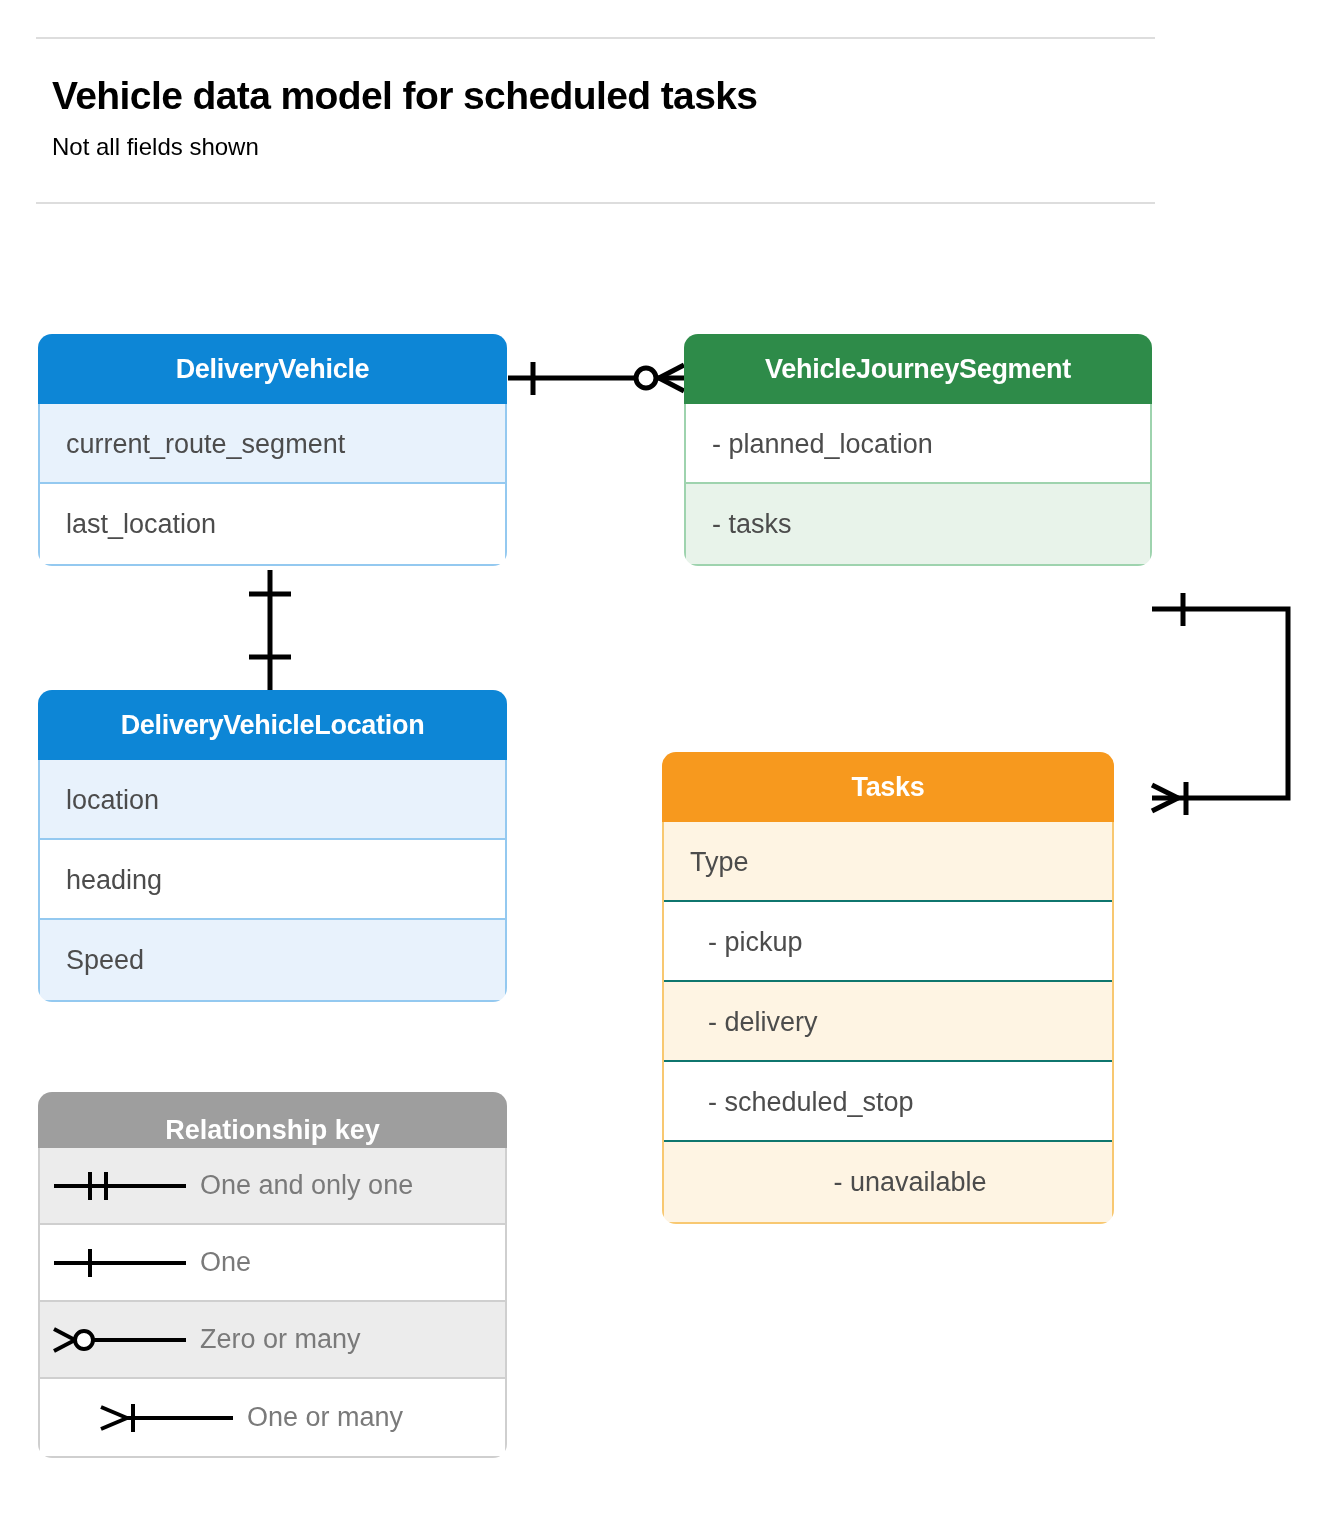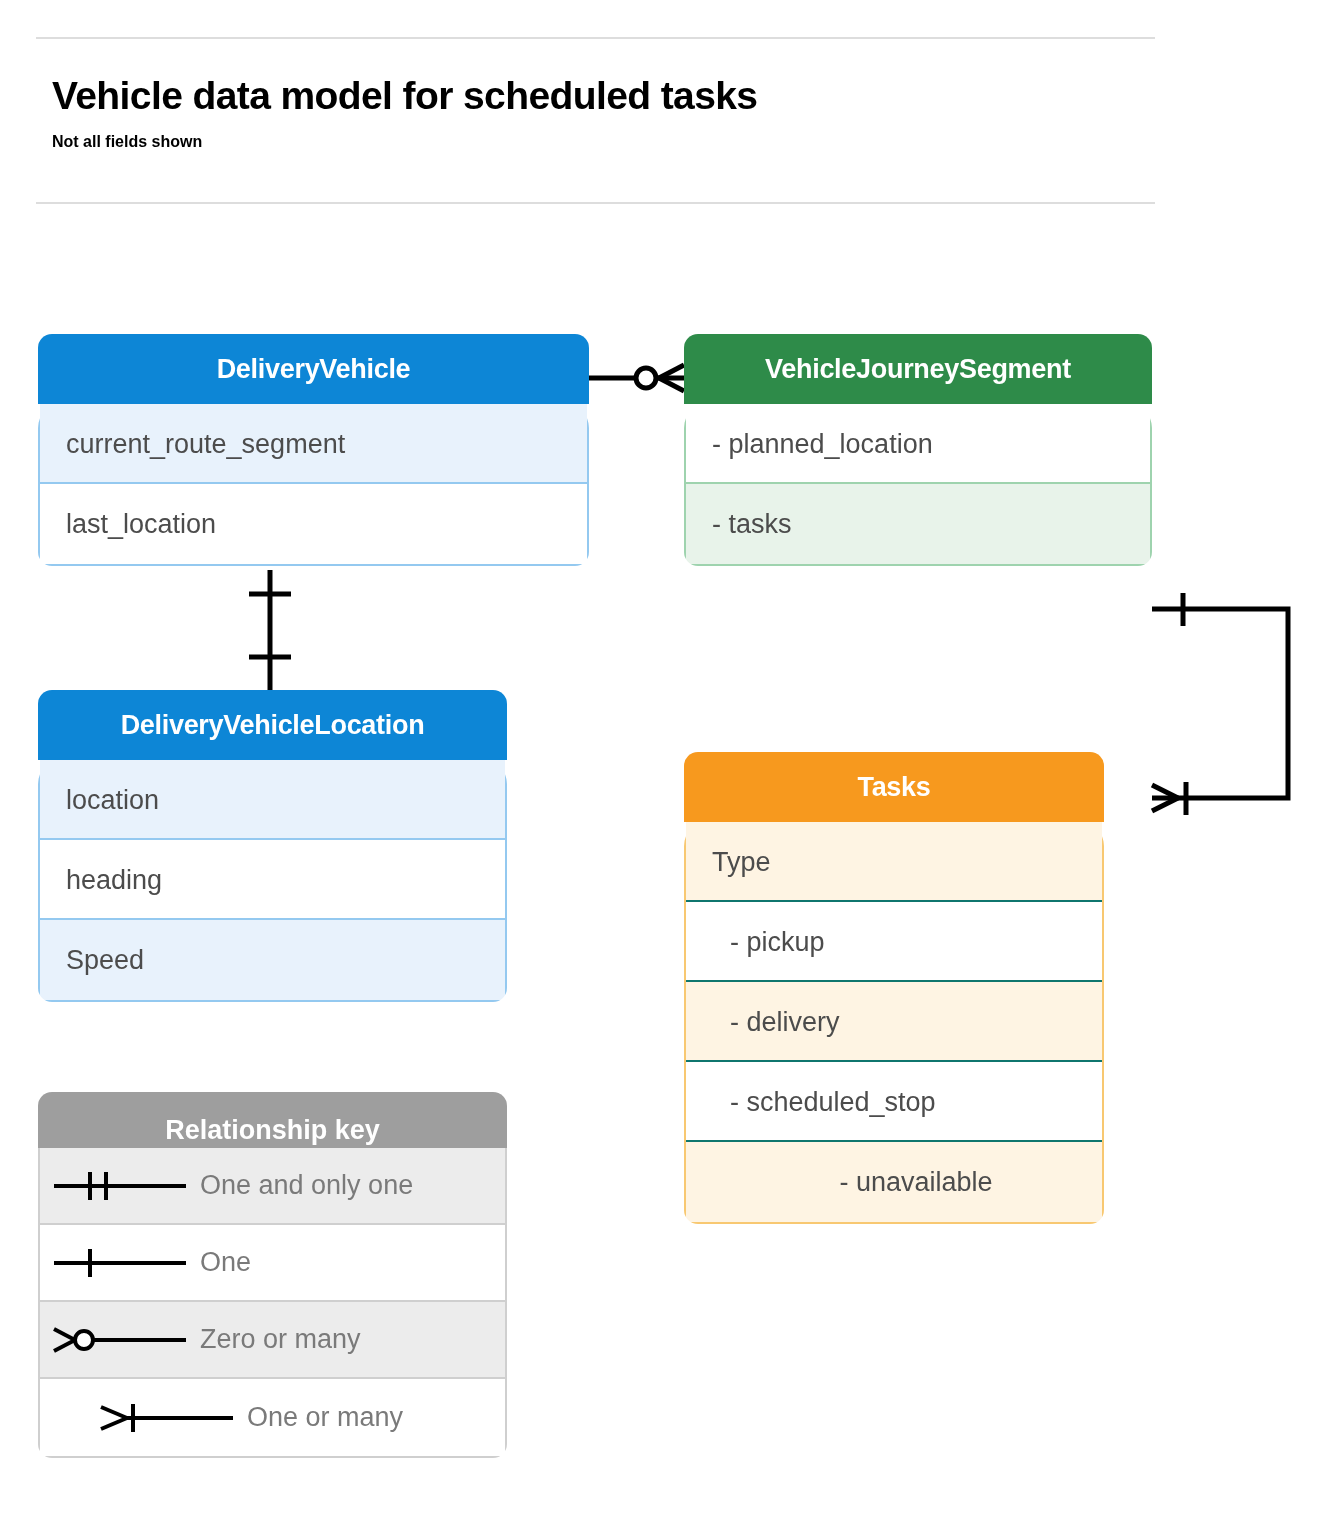--- a/index.html
+++ b/index.html
@@ -38,22 +38,22 @@
     font-size: 39px;
     font-weight: 700;
     letter-spacing: -0.6px;
     color: #000000;
     white-space: nowrap;
   }
   #page-subtitle {
     position: absolute;
     left: 52px;
     top: 133px;
-    font-size: 16px;
-    font-weight: 700;
+    font-size: 24px;
+    font-weight: 400;
     color: #000000;
     white-space: nowrap;
     text-align: center;
   }
 
   
   .entity {
     position: absolute;
     border-radius: 14px;
     overflow: hidden;
@@ -64,21 +64,20 @@
     line-height: 70px;
     text-align: center;
     color: #ffffff;
     font-size: 27px;
     font-weight: 700;
     letter-spacing: -0.3px;
     box-sizing: border-box;
   }
   .entity-rows {
     box-sizing: border-box;
-    border-radius: 24px;
   }
   .entity-row {
     height: 80px;
     line-height: 80px;
     font-size: 27px;
     color: #4c4c4c;
     box-sizing: border-box;
     padding-left: 26px;
     white-space: nowrap;
     overflow: hidden;
@@ -103,24 +102,24 @@
 
   
   .e-orange .entity-header { background: #f7991e; }
   .e-orange .entity-rows   { border: 2px solid #f8c871; border-top: none;
                              border-bottom-left-radius: 4px; border-bottom-right-radius: 4px; }
   .e-orange .entity-row    { border-bottom: 2px solid #0f766e; background: #ffffff; }
   .e-orange .entity-row:last-child { border-bottom: none; text-align: center; }
   .e-orange .entity-row.tint { background: #fef4e3; }
 
   
-  #ent-delivery-vehicle          { left: 38px;  top: 334px; width: 551px; }
+  #ent-delivery-vehicle          { left: 38px;  top: 334px; width: 469px; }
   #ent-delivery-vehicle-location { left: 38px;  top: 690px; width: 469px; }
   #ent-vehicle-journey-segment   { left: 684px; top: 334px; width: 468px; }
-  #ent-tasks                     { left: 684px; top: 752px; width: 420px; }
+  #ent-tasks                     { left: 662px; top: 752px; width: 452px; }
 
   
   #connectors {
     position: absolute;
     left: 0; top: 0;
     width: 1325px;
     height: 1530px;
     pointer-events: none;
   }
 

